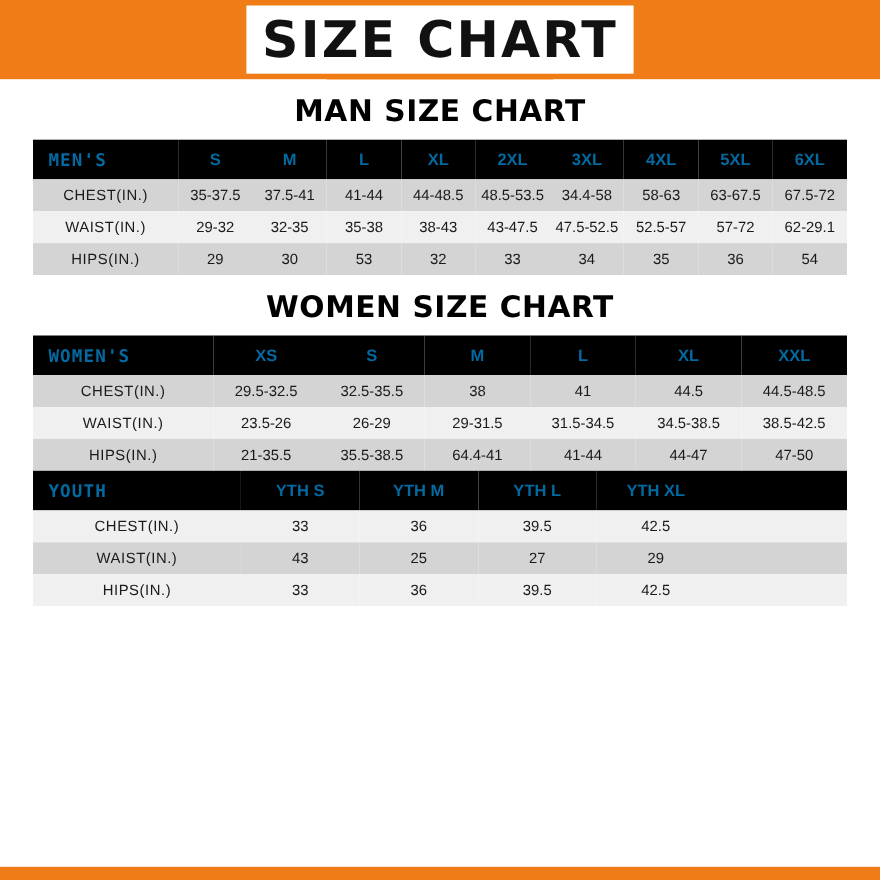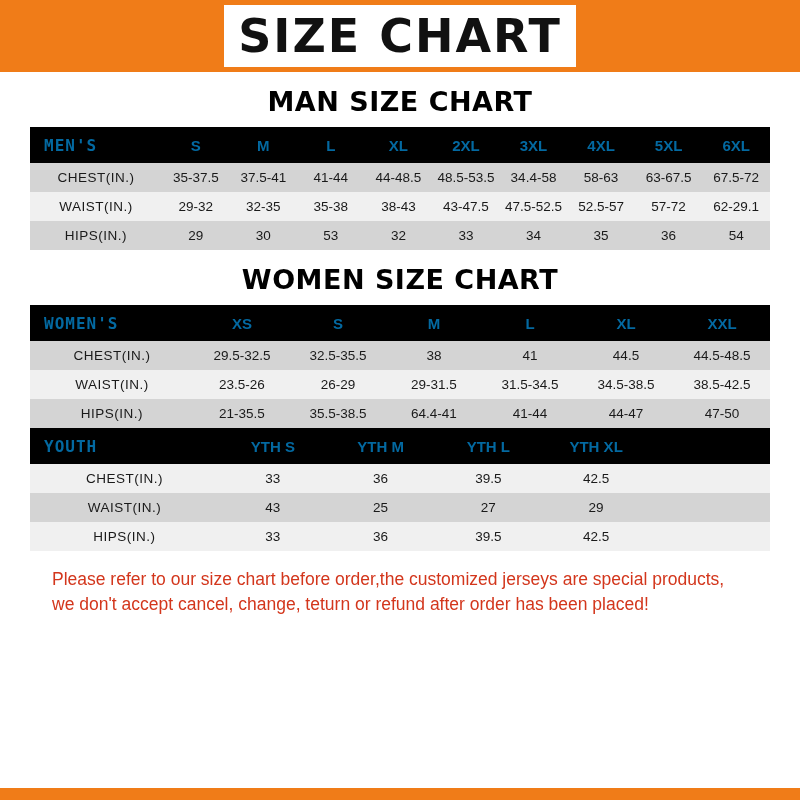--- a/index.html
+++ b/index.html
@@ -275,21 +275,17 @@
             <td>33</td>
             <td>36</td>
             <td>39.5</td>
             <td>42.5</td>
             <td></td>
           </tr>
         </tbody>
       </table>
     </div>
 
-    <div class="notice">
-      <div>Please refer to our size chart before order,the customized jerseys are special products,</div>
-      <div>we don't accept cancel, change, teturn or refund after order has been placed!</div>
-    </div>
 
   </div>
 
   <div class="bottom-band"></div>
 </div>
 
 </body></html>

